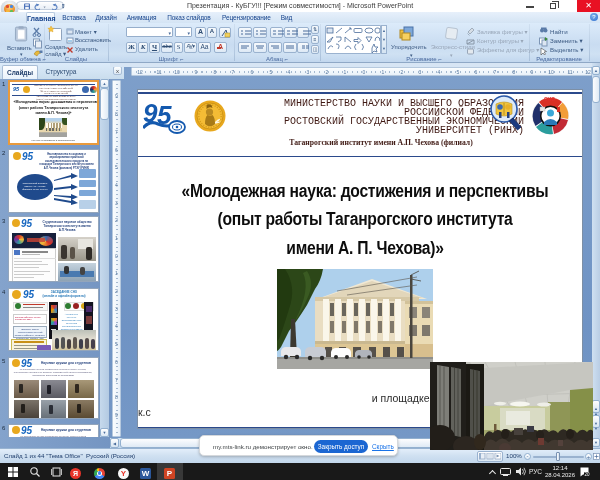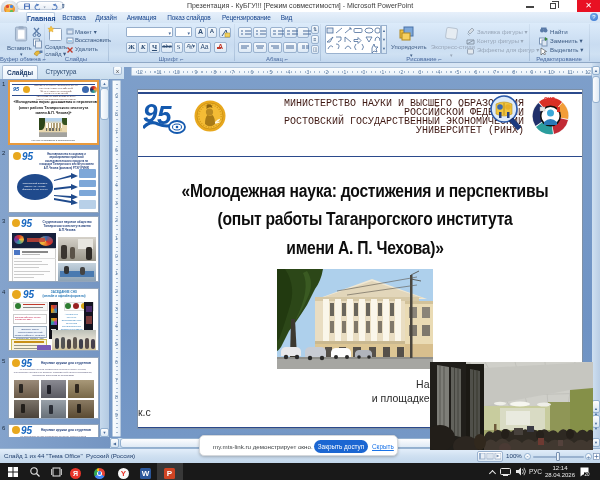--- a/index.html
+++ b/index.html
@@ -476,20 +476,21 @@
     <circle cx="16" cy="19" r="15.5" fill="#e8a81e"></circle>
     <circle cx="16" cy="19" r="13" fill="#f4bc35" stroke="#c78d10" stroke-width=".8"></circle>
     <circle cx="16" cy="19" r="11.2" fill="none" stroke="#d89c18" stroke-width="1.4" stroke-dasharray="1.2 1.4"></circle>
       <circle cx="15.5" cy="15" r="3.6" fill="#b98a22"></circle>
     <path d="M11 27 q0 -7 2.5 -9 q2.5 1.6 5 0 q2.5 2.5 2.5 9 q-2.5 2.2 -5 2.2 q-2.6 0 -5 -2.2z" fill="#a87a16"></path>
     <path d="M12.5 12 q3 -3 6 -1 l-1 -3 q-3 -1.5 -5 0z" fill="#8a6210"></path>
     <path d="M21 25 q2 -3 5.5 -3.5 q-1 2.5 -3.5 3.5 q2 0 4 -1 q-2 3 -6 2.5z" fill="#fdf6e4"></path>
   </svg>
 
   <div class="abs" style="left:100px;top:9px;width:286px;text-align:right;font-family:Liberation Mono, monospace;font-size:10px;line-height:9.1px;color:#401a14;letter-spacing:-.1px;letter-spacing:0">МИНИСТЕРСТВО НАУКИ И ВЫСШЕГО ОБРАЗОВАНИЯ<br>РОССИЙСКОЙ ФЕДЕРАЦИИ<br>РОСТОВСКИЙ ГОСУДАРСТВЕННЫЙ ЭКОНОМИЧЕСКИЙ<br>УНИВЕРСИТЕТ (РИНХ)</div>
+  <div class="abs" style="left:100px;top:48px;width:286px;text-align:center;font-family:'Liberation Serif',serif;font-size:7.7px;font-weight:bold;color:#401a14">Таганрогский институт имени А.П. Чехова (филиал)</div>
 
   <svg class="abs" style="left:352px;top:5px" width="34" height="40" viewBox="0 0 34 40">
     <circle cx="14" cy="14" r="13" fill="#ddeaf8" stroke="#2a58a8" stroke-width="1.6"></circle>
     <path d="M6 9 q8 -4 16 0 l0 10 q-8 4 -16 0 z" fill="#f0c540" stroke="#b8901f" stroke-width=".6"></path>
     <path d="M14 8 l0 12" stroke="#b8901f"></path>
     <circle cx="10" cy="12" r="2.8" fill="#3a68b0"></circle>
       <circle cx="18" cy="12" r="2.8" fill="#e8b02a"></circle>
     <path d="M9 17 l2.5 0 0 6 -2.5 0z M17 17 l2.5 0 0 6 -2.5 0z" fill="#23407e"></path>
     <path d="M23 23 l8 9 -3.5 3 -8 -9z" fill="#1a3a80" stroke="#12285c" stroke-width=".8"></path>
   </svg>
@@ -578,21 +579,20 @@
         <circle cx="59" cy="88" r="2" fill="#2a2a2a"></circle>
         <circle cx="70" cy="88" r="2" fill="#2a2a2a"></circle>
         <circle cx="82" cy="88" r="1.8" fill="#2a2a2a"></circle>
         <circle cx="92" cy="88" r="1.8" fill="#2a2a2a"></circle>
     </g>
     <rect x="133" y="6" width="2.5" height="83" fill="#4a463e"></rect>
     <path d="M60 22 L140 8 M70 26 L140 16" stroke="#5a564e" stroke-width=".6"></path>
     <path d="M134 6 l8 -4 M134 10 l10 2" stroke="#4a463e" stroke-width=".8"></path>
   </svg>
 
-  <div class="abs" style="left:0;top:288px;width:291.5px;text-align:right;font-size:10.5px;color:#2b2b2b">На</div>
   <div class="abs" style="left:0;top:302px;width:291.5px;text-align:right;font-size:10.5px;color:#2b2b2b">и площадке</div>
   <div class="abs" style="left:0;top:316px;width:302px;font-size:10.5px;color:#2b2b2b">к.с</div>
   <div class="abs" style="left:0;top:337px;width:446px;height:2px;background:#2b4a8c"></div>
 </div>
 <div class="abs" id="vscroll">
  <div class="sarrow" style="left:0;top:3px;width:8px;height:9px;font-size:4px;line-height:8px">▲</div>
  <div style="position:absolute;left:0;top:13px;width:8px;height:27px;background:linear-gradient(90deg,#fdfdfe,#dfeaf5);border:1px solid #93b0cf;border-radius:3px"></div>
  <div class="sarrow" style="left:0;top:337px;width:8px;height:13px;font-size:4px;line-height:5px"><br>▲<br>▲</div>
  <div class="sarrow" style="left:0;top:352px;width:8px;height:13px;font-size:4px;line-height:5px"><br>▼<br>▼</div>
  <div class="sarrow" style="left:0;top:375px;width:8px;height:9px;font-size:4px;line-height:8px">▼</div>

